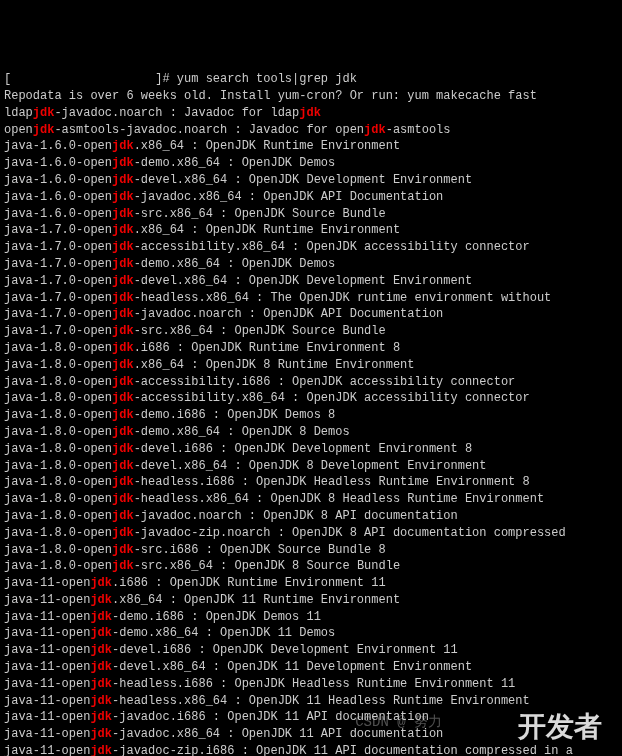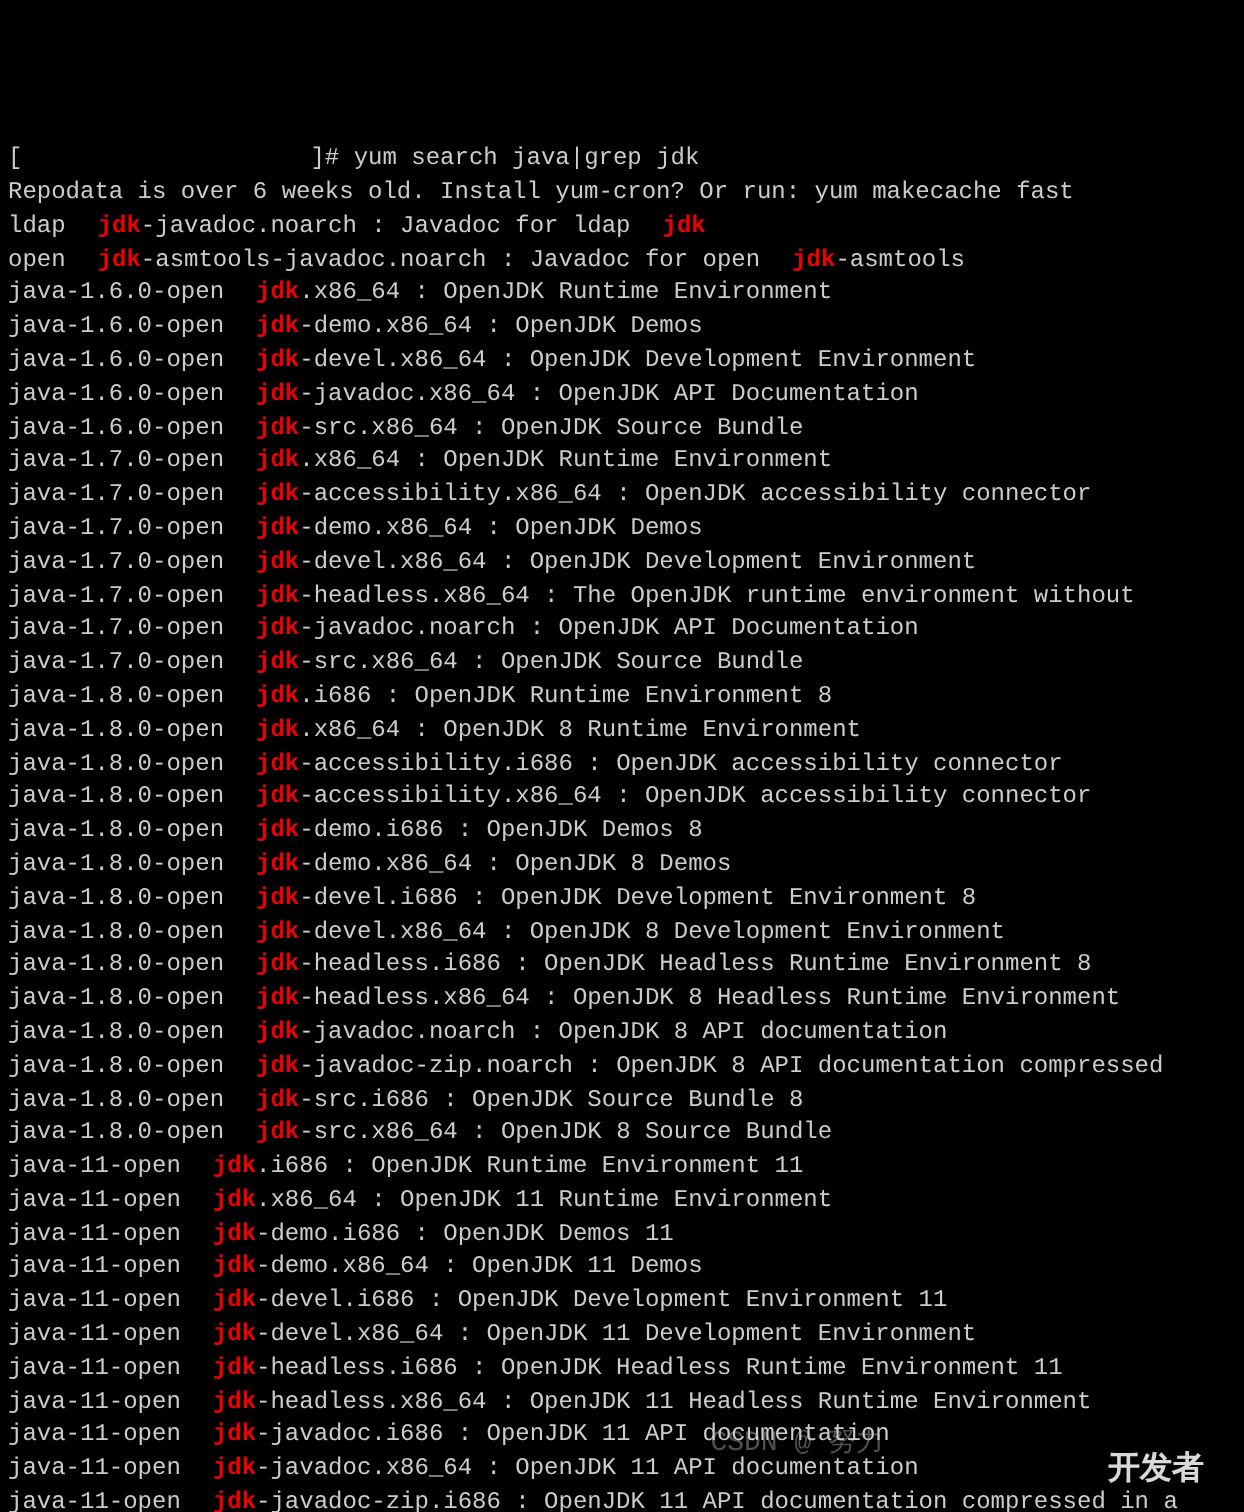--- a/index.html
+++ b/index.html
@@ -10,48 +10,48 @@
       line-height: 1.4;
       margin: 0;
       padding: 4px;
       white-space: pre;
       position: relative;
       width: 622px;
       height: 756px;
       overflow: hidden;
       box-sizing: border-box;
     }
-    .hl { color: #e00; font-weight: bold; margin-left: 16px; }
+    .hl { color: #e00; font-weight: bold; }
     .watermark {
       position: absolute;
       bottom: 10px;
       right: 20px;
       color: rgba(255,255,255,0.85);
-      font-size: 16px;
+      font-size: 28px;
       font-family: sans-serif;
       font-weight: bold;
       text-shadow: 0 0 4px rgba(0,0,0,0.8);
       text-align: right;
     }
     .watermark2 {
       position: absolute;
       bottom: 23px;
       right: 180px;
       color: rgba(200,200,200,0.4);
       font-size: 14px;
       font-family: Liberation Mono, monospace;
     }
     .term { position: relative; }
   </style>
 </head>
 <body>
 
 
 
-<div class="term"><span><span>[</span>                    <span>]# </span></span><span>yum search java|grep jdk</span>
+<div class="term"><span><span>[</span>                    <span>]# </span></span><span>yum search tools|grep jdk</span>
 <span>Repodata is over 6 weeks old. Install yum-cron? Or run: yum makecache fast</span>
 <div id="lines">ldap<span class="hl">jdk</span>-javadoc.noarch : Javadoc for ldap<span class="hl">jdk</span>
 open<span class="hl">jdk</span>-asmtools-javadoc.noarch : Javadoc for open<span class="hl">jdk</span>-asmtools
 java-1.6.0-open<span class="hl">jdk</span>.x86_64 : OpenJDK Runtime Environment
 java-1.6.0-open<span class="hl">jdk</span>-demo.x86_64 : OpenJDK Demos
 java-1.6.0-open<span class="hl">jdk</span>-devel.x86_64 : OpenJDK Development Environment
 java-1.6.0-open<span class="hl">jdk</span>-javadoc.x86_64 : OpenJDK API Documentation
 java-1.6.0-open<span class="hl">jdk</span>-src.x86_64 : OpenJDK Source Bundle
 java-1.7.0-open<span class="hl">jdk</span>.x86_64 : OpenJDK Runtime Environment
 java-1.7.0-open<span class="hl">jdk</span>-accessibility.x86_64 : OpenJDK accessibility connector

